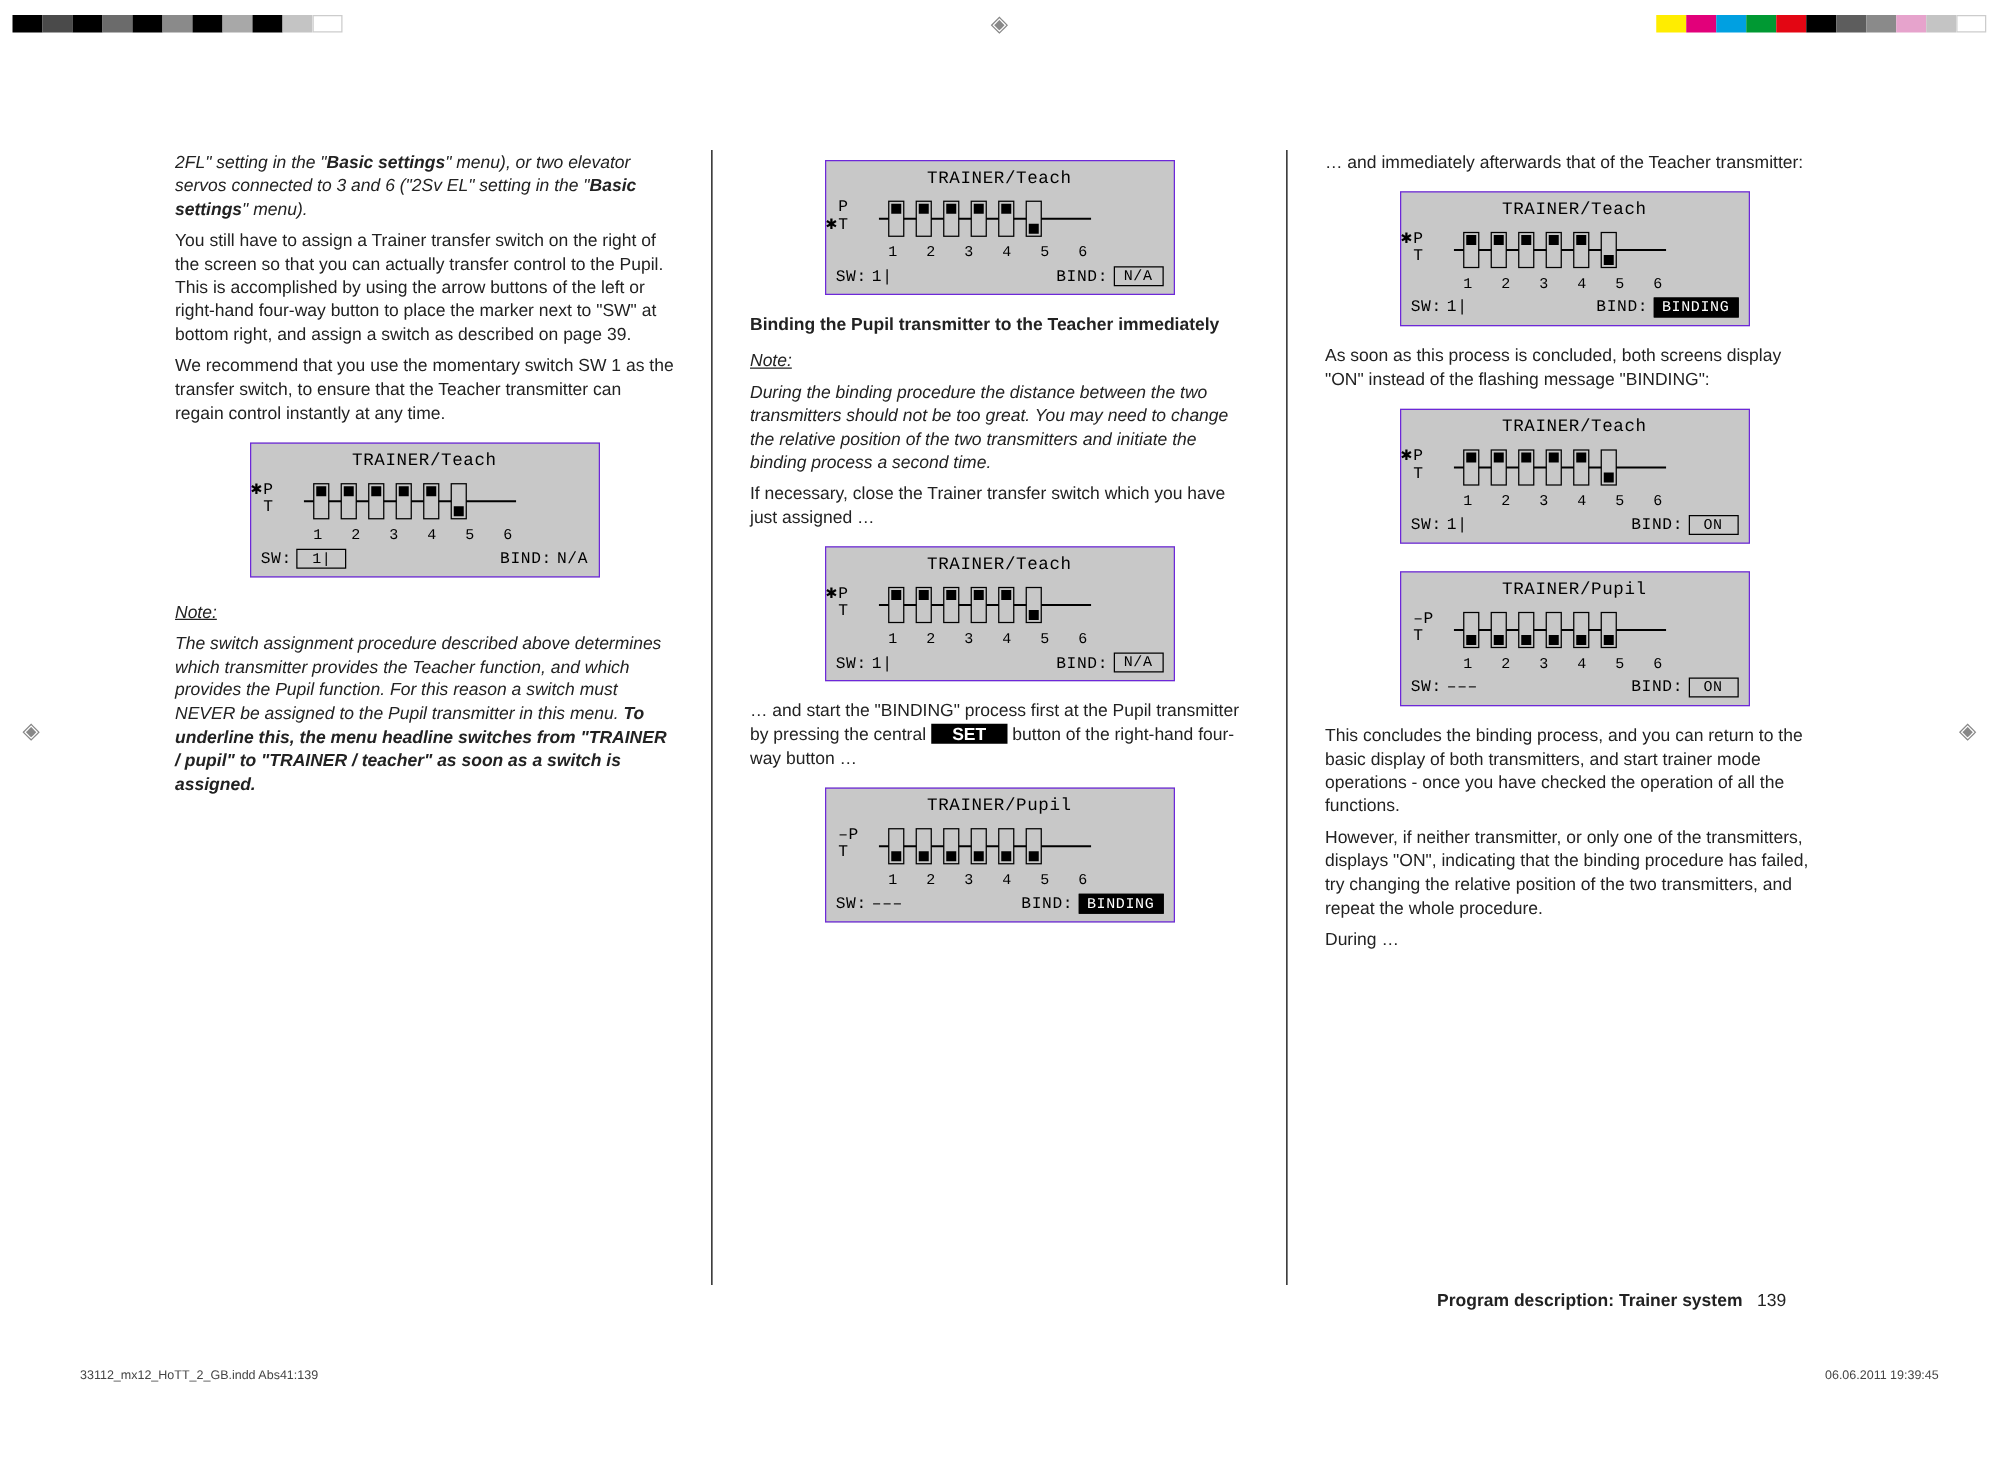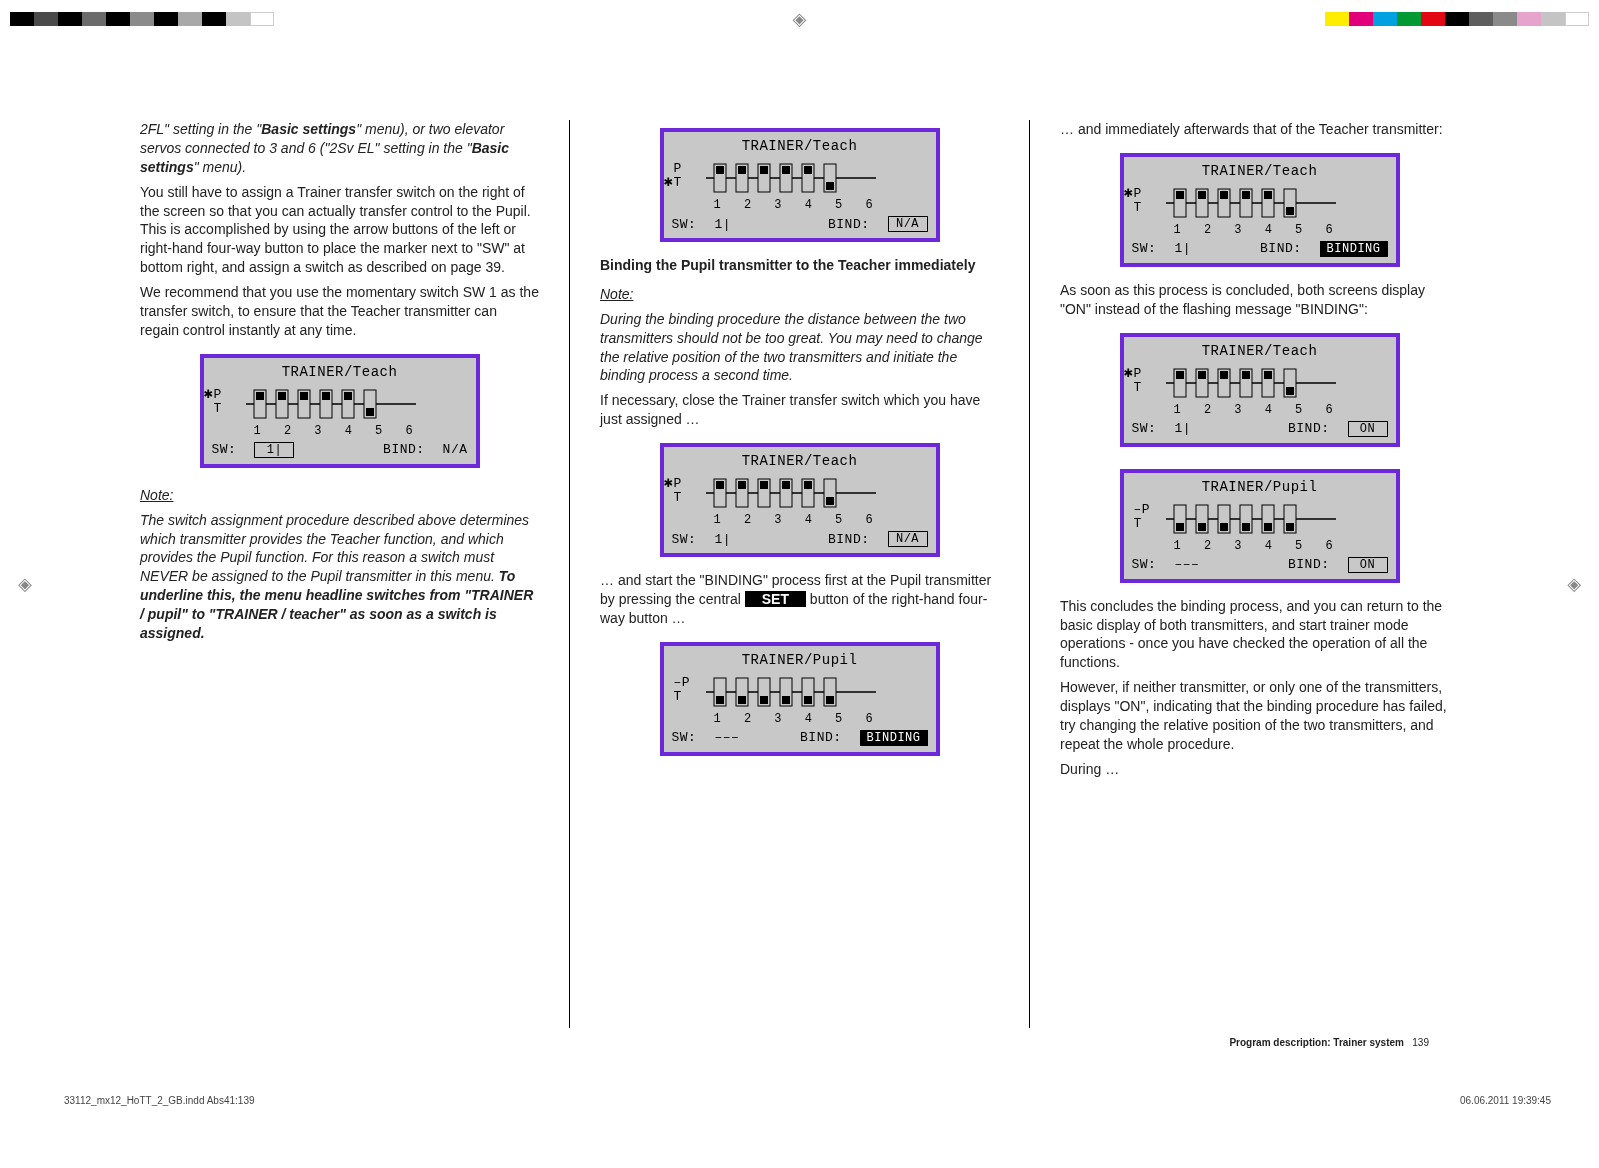--- a/index.html
+++ b/index.html
@@ -25,45 +25,45 @@
     bottom: 140px;
   }
   .cols { display: flex; gap: 40px; height: 100%; }
   .col { flex: 1; display: flex; flex-direction: column; }
   .col p { margin-bottom: 6px; line-height: 1.35; }
   .bold { font-weight: bold; }
   .italic { font-style: italic; }
   .note-head { font-style: italic; text-decoration: underline; margin-top: 4px; }
   .lcd {
     background: #c8c8c8;
-    border: 4px solid #6d28d9;
+    border: 1px solid #6d28d9;
     width: 280px;
     margin: 8px auto 14px auto;
     padding: 6px 8px 6px 8px;
     font-family: "Courier New", monospace;
     font-size: 14px;
     letter-spacing: 0.5px;
     color: #000;
   }
   .lcd-title { text-align: center; margin-bottom: 4px; }
   .lcd-body { position: relative; height: 56px; }
   .pt-labels { position: absolute; left: 2px; top: 4px; font-size: 13px; line-height: 14px; }
   .ast { position: absolute; left: -10px; font-size: 15px; }
   .lcd-nums { position: absolute; left: 42px; top: 40px; letter-spacing: 8px; font-size: 12px; text-align: right; }
   .lcd-foot { display: flex; justify-content: space-between; font-size: 13px; padding-top: 2px; }
-  .lcd-foot .left, .lcd-foot .right { display: flex; align-items: center; gap: 18px; justify-content: center; }
+  .lcd-foot .left, .lcd-foot .right { display: flex; align-items: center; gap: 4px; justify-content: center; }
   .box { border: 1px solid #000; padding: 0 6px; min-width: 40px; text-align: center; background: #c8c8c8; display: inline-block; font-size: 12px; }
   .box.inv { background: #000; color: #fff; }
   .col-sep { width: 1px; background: #000; margin: 0 -10px; }
   .set-btn { background: #000; color: #fff; padding: 0 17px; font-weight: bold; }
   .page-foot {
     position: absolute;
     bottom: 120px;
     right: 170px;
-    font-size: 10px;
+    font-size: 14px;
   }
   .page-foot .sec { font-weight: bold; }
   .imprint-left { position: absolute; bottom: 62px; left: 48px; font-size: 10px; color: #444; margin-left: 16px; }
   .imprint-right { position: absolute; bottom: 62px; right: 48px; font-size: 10px; color: #444; }
   .reg-side { position: absolute; top: 50%; transform: translateY(-50%); font-size: 18px; color: #888; }
   .reg-left { left: 18px; }
   .reg-right { right: 18px; }
 
   
   .switches { position: absolute; left: 34px; top: 0; }

